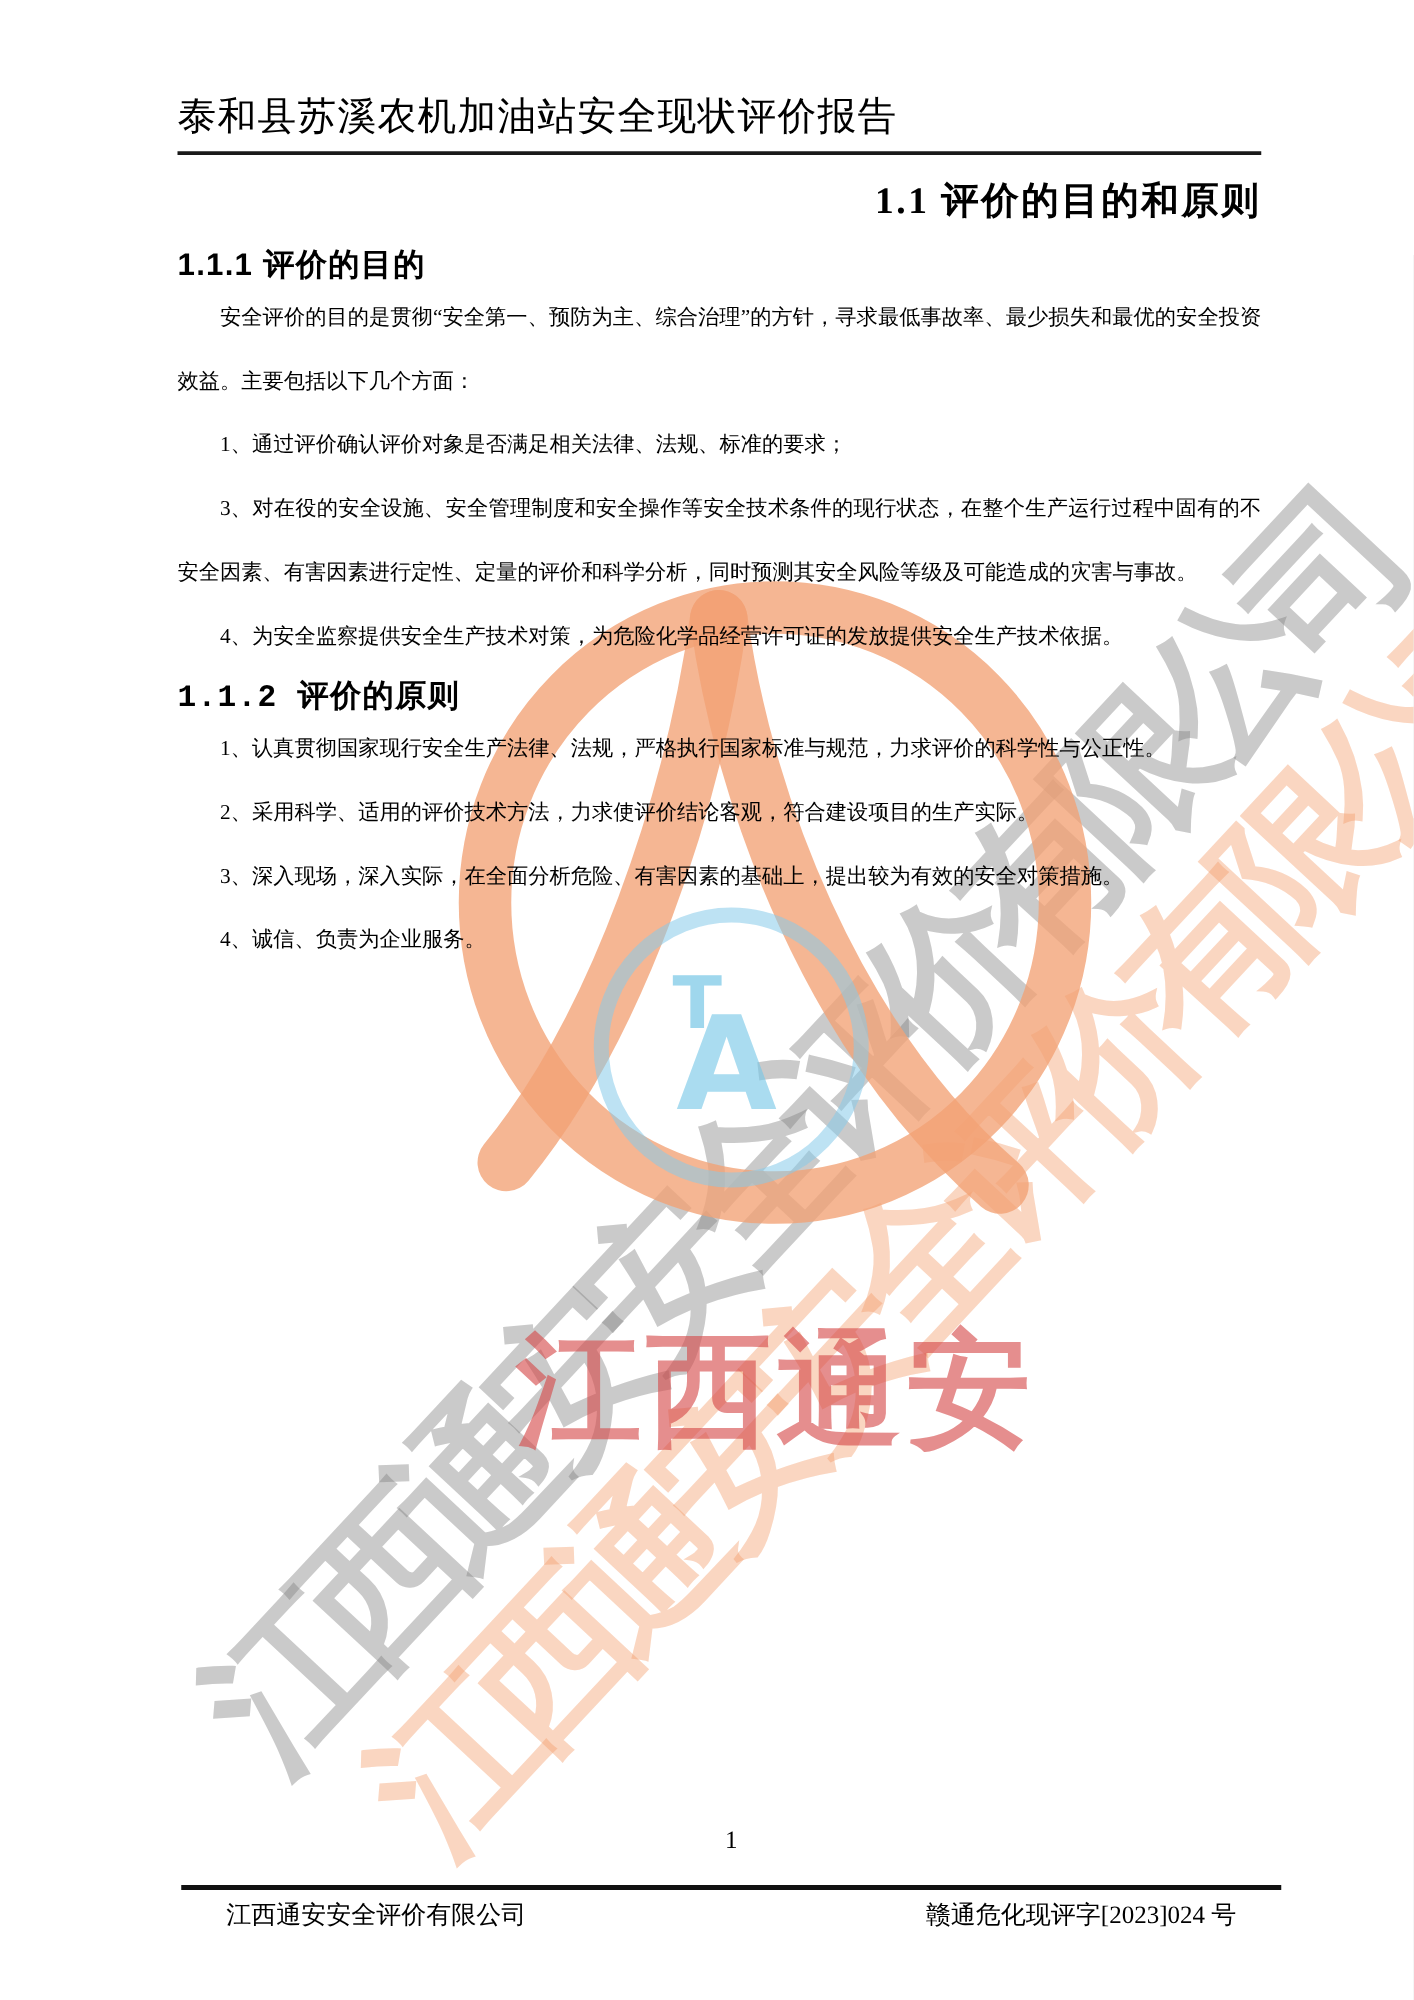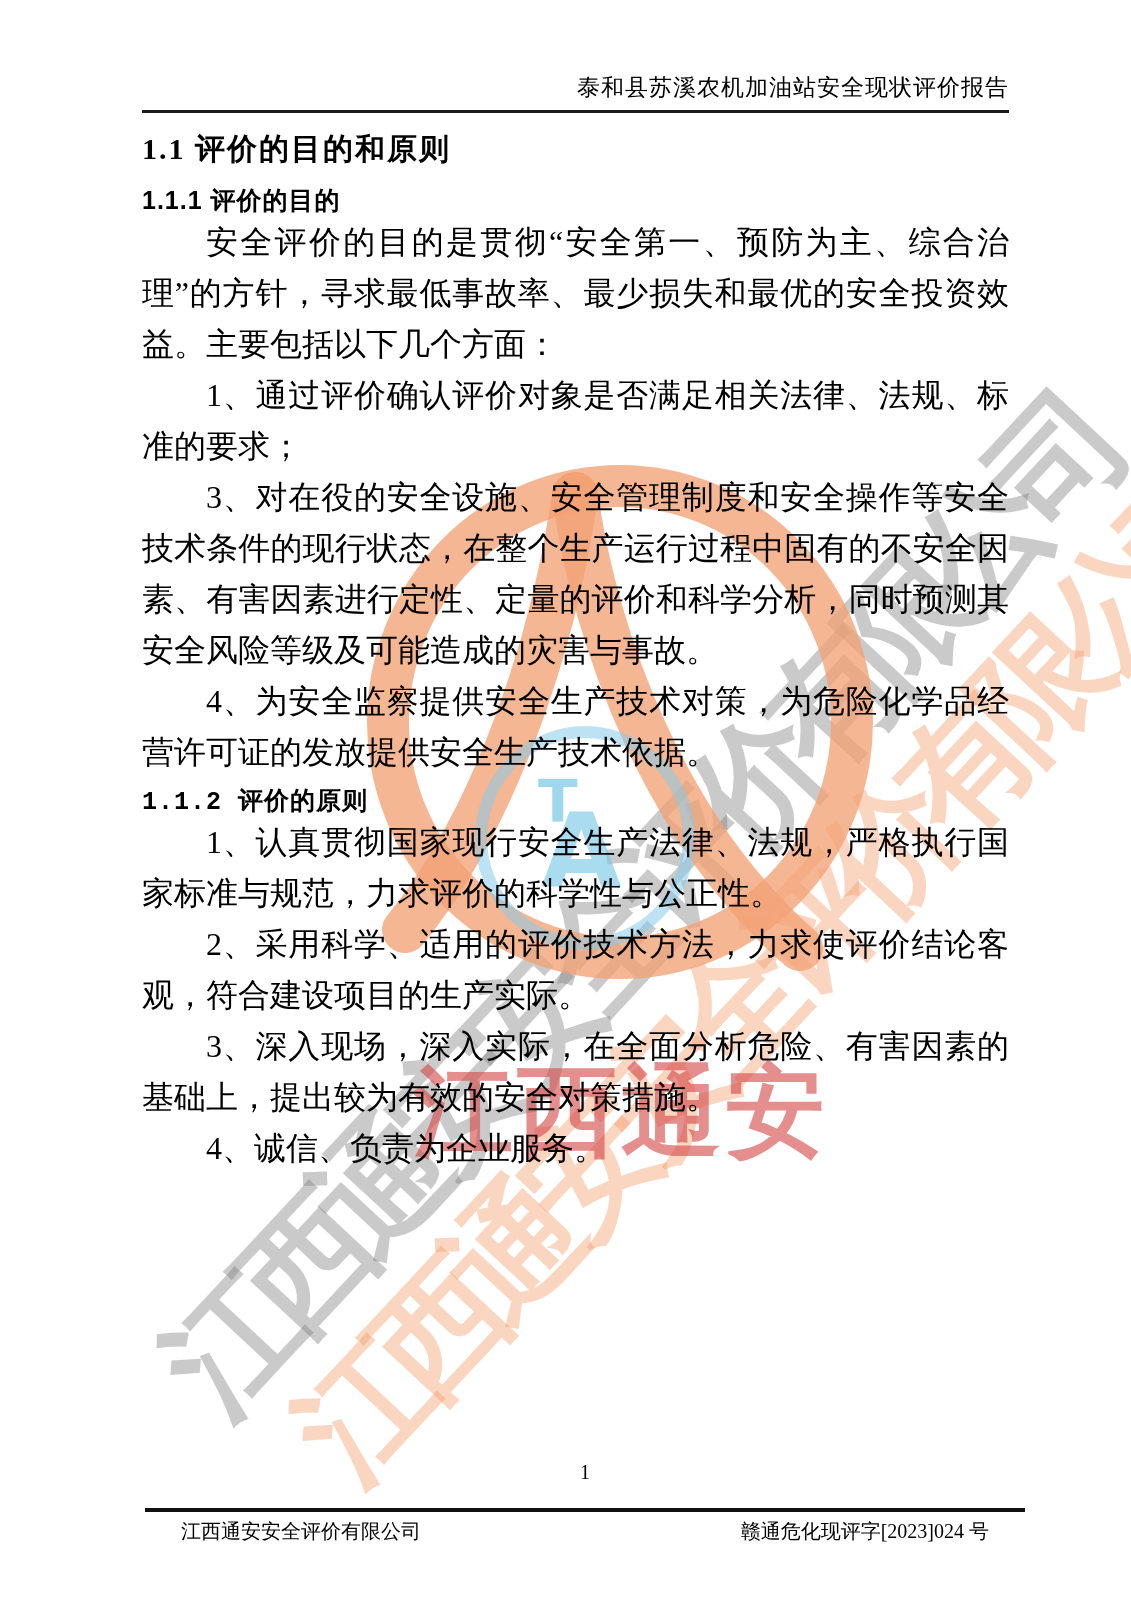--- a/index.html
+++ b/index.html
@@ -44,47 +44,48 @@
     letter-spacing:4px;
     color:rgba(213,72,72,0.62);
     white-space:nowrap;
   }
 
   
   .content { position:relative; z-index:2; padding:0 122px 0 142px; }
 
   .running-head {
     padding-top:72px;
-    text-align:right;
-    font-size:23px;
+    text-align:left;
+    font-size:31px;
     letter-spacing:1px;
   }
   .header-rule { margin-top:7px; border-top:3px solid #1a1a1a; height:0; }
 
   .chapter-title {
     margin:23px 0 0 0;
     text-align:center;
     font:700 34px "Liberation Sans","DejaVu Sans",sans-serif;
     letter-spacing:2px;
   }
   .h-sect {
     margin:16px 0 0 0;
     font:700 30px "Liberation Serif","DejaVu Serif",serif;
     letter-spacing:2px;
+    text-align:right;
   }
   .h-sub {
     margin:14px 0 0 0;
     font:700 25px "Liberation Sans","DejaVu Sans",sans-serif;
     letter-spacing:1px;
   }
   .h-sub.second { margin-top:6px;font-family:Liberation Mono, monospace; }
 
   .content p {
     margin:0;
-    font-size:32px;
+    font-size:17px;
     line-height:51px;
     text-align:justify;
     text-align-last:left;
     text-indent:2em;
   }
 
   
   .page-footer { position:absolute; left:145px; width:880px; top:1461px; z-index:2; }
   .page-number { text-align:center; font-size:20px; height:34px; }
   .footer-rule { border-top:4px solid #111; height:0; margin-top:13px; }

